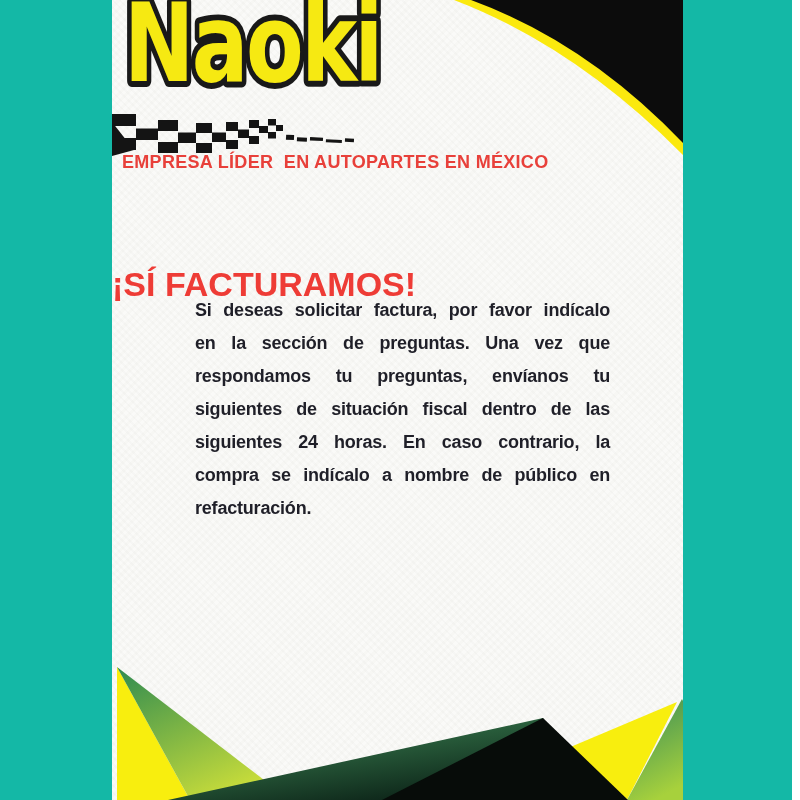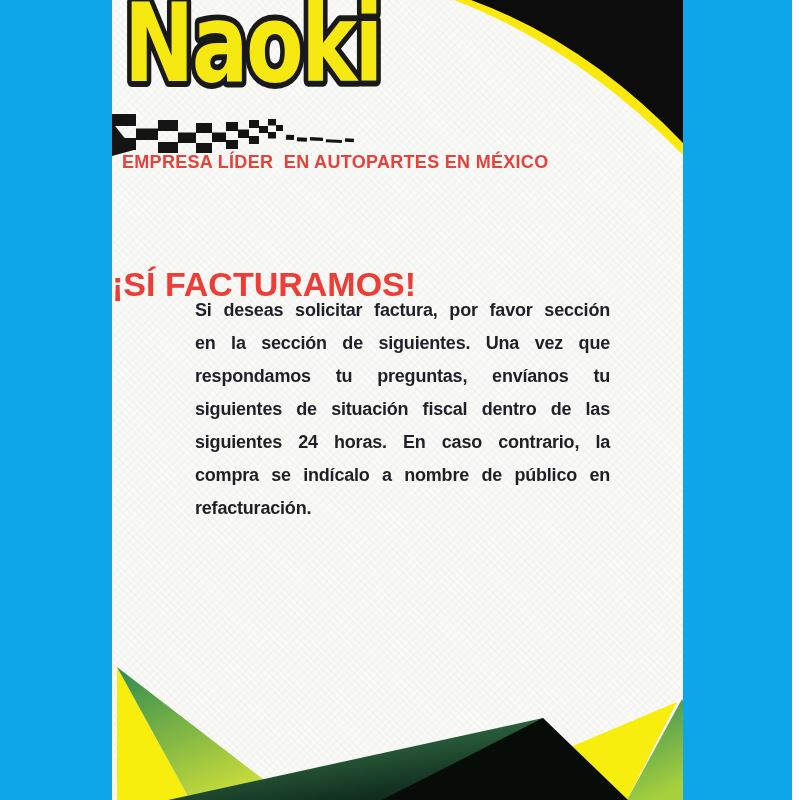--- a/index.html
+++ b/index.html
@@ -1,20 +1,20 @@
 <!DOCTYPE html>
 <html><head>
 <meta charset="utf-8">
 <style>
   html,body{margin:0;padding:0;}
   body{
     width:800px;height:800px;background:#ffffff;overflow:hidden;
     font-family:"Liberation Sans", sans-serif;
   }
-  .page{position:relative;width:792px;height:800px;background:#0ea5e9;}
+  .page{position:relative;width:792px;height:800px;background:#14b8a6;}
   .poster{
     position:absolute;left:112px;top:0;width:571px;height:800px;
     background-color:#f7f7f4;
     background-image:
       repeating-linear-gradient(45deg, rgba(0,0,0,0.015) 0 2px, rgba(0,0,0,0) 2px 5px),
       repeating-linear-gradient(-45deg, rgba(255,255,255,0.4) 0 3px, rgba(0,0,0,0) 3px 6px);
     overflow:hidden;
   }
   .corner-tr{position:absolute;top:0;right:0;width:240px;height:160px;display:block;}
   .bottom-accents{position:absolute;left:0;bottom:0;width:571px;height:145px;display:block;}
@@ -111,22 +111,22 @@
           <rect x="233" y="25.5" width="9" height="3.5"></rect>
         </g>
       </g>
     </svg>
 
     <div class="tagline">EMPRESA LÍDER  EN AUTOPARTES EN MÉXICO</div>
 
     <div class="heading">¡SÍ FACTURAMOS!</div>
 
     <div class="body-text">
-      <div class="body-line">Si deseas solicitar factura, por favor sección</div>
-      <div class="body-line">en la sección de siguientes. Una vez que</div>
+      <div class="body-line">Si deseas solicitar factura, por favor indícalo</div>
+      <div class="body-line">en la sección de preguntas. Una vez que</div>
       <div class="body-line">respondamos tu preguntas, envíanos tu</div>
       <div class="body-line">siguientes de situación fiscal dentro de las</div>
       <div class="body-line">siguientes 24 horas. En caso contrario, la</div>
       <div class="body-line">compra se indícalo a nombre de público en</div>
       <div class="body-line last">refacturación.</div>
     </div>
 
     <svg class="bottom-accents" viewBox="0 0 571 145" aria-hidden="true">
       <defs>
         <linearGradient id="gLeft" x1="0" y1="0" x2="0.6" y2="1">

